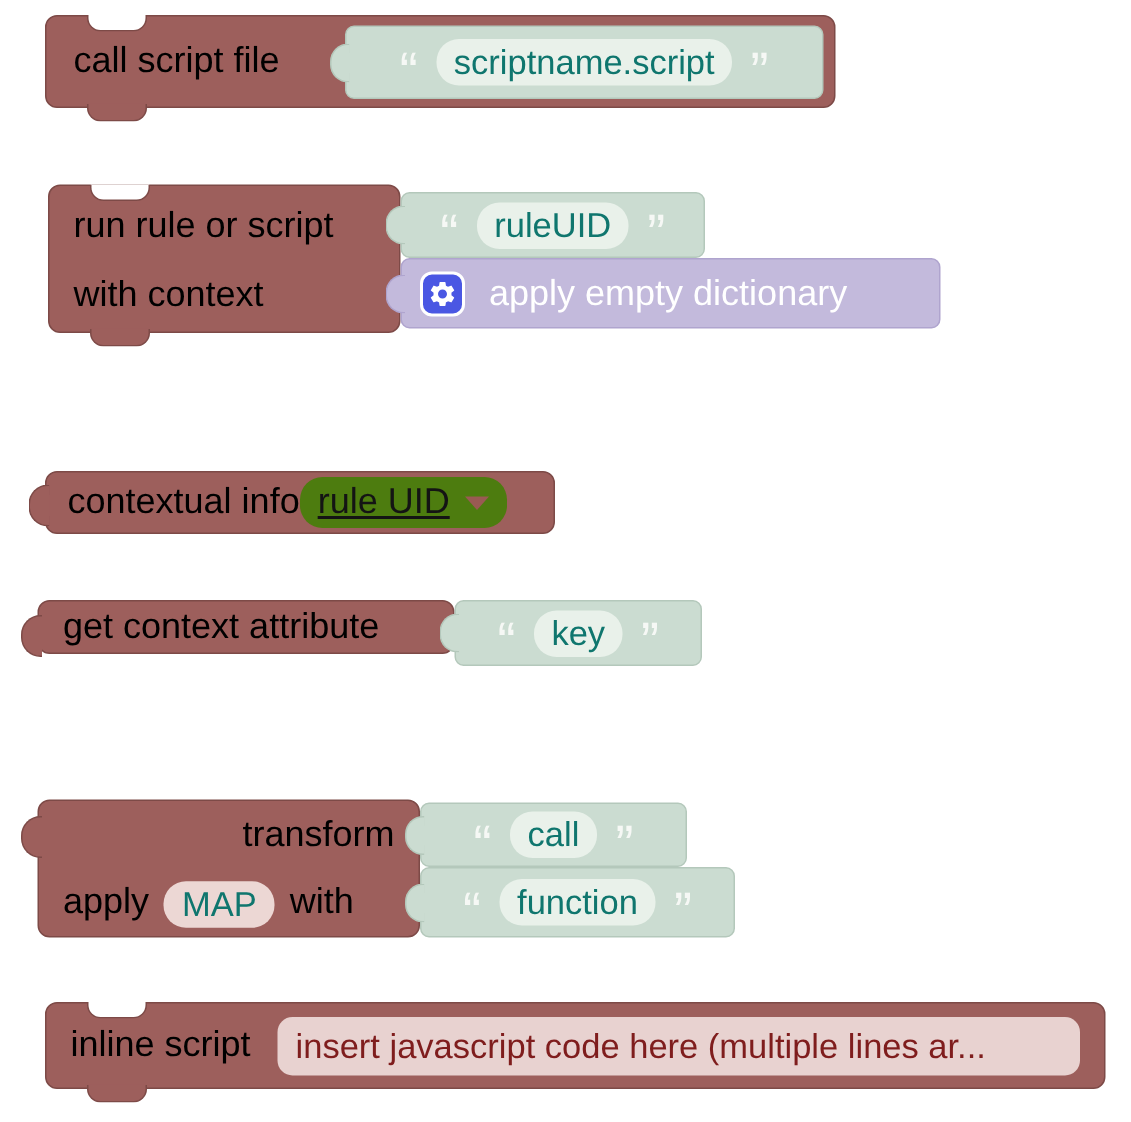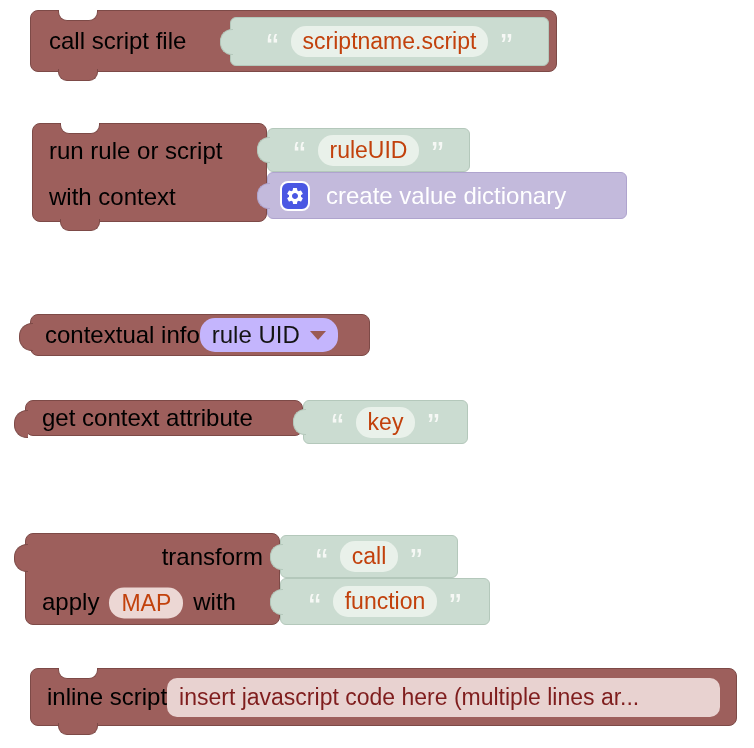--- a/index.html
+++ b/index.html
@@ -20,26 +20,26 @@
   .plug{position:absolute;left:-11px;top:50%;transform:translateY(-50%);
         width:12px;height:24px;border-radius:12px 0 0 12px;}
   .plug.green-fill{background:#cbdcd1;border:1px solid #b4c8bb;border-right:none;}
   .plug.lav-fill{background:#c3badc;border:1px solid #afa4ce;border-right:none;}
   .label{color:#000000;font-size:24px;white-space:nowrap;}
   .abs{position:absolute;transform:translateY(-50%);}
   .row-flex{position:absolute;transform:translateY(-50%);display:flex;
             gap:10px;}
   .quote{color:#f6f8f5;font-size:36px;line-height:36px;display:inline-block;
          transform:translateY(6px);}
-  .pill{border-radius:15px;padding:2px 12px;font-size:23px;color:#c2410c;
+  .pill{border-radius:15px;padding:2px 12px;font-size:23px;color:#0f766e;
         white-space:nowrap;cursor:text;}
   .pill-green{background:#e9f1ea;}
   .pill-pink{background:#ecd7d4;}
-  .dropdown{display:inline-flex;align-items:center;gap:10px;background:#c4b5fd;
-            border-radius:15px;padding:3px 12px;font-size:24px;color:#141414;cursor:pointer;}
+  .dropdown{display:inline-flex;align-items:center;gap:10px;background:#4d7c0f;
+            border-radius:15px;padding:3px 12px;font-size:24px;color:#141414;cursor:pointer;text-decoration:underline;}
   .caret{width:0;height:0;border-left:8px solid transparent;
          border-right:8px solid transparent;border-top:9px solid #9a5a53;}
   .gear{width:30px;height:30px;min-width:30px;border-radius:8px;background:#4a57e3;
         border:2px solid #ffffff;display:flex;align-items:center;justify-content:center;
         box-sizing:border-box;cursor:pointer;}
   .lav-text{color:#ffffff;font-size:24px;white-space:nowrap;}
   .script-field{background:#e8d2d0;border-radius:10px;padding:6px 12px;font-size:23px;
                 color:#7f1d1d;white-space:nowrap;overflow:hidden;flex:1;cursor:text;}
 </style>
 </head>
@@ -71,21 +71,21 @@
     <span class="pill pill-green">ruleUID</span>
     <span class="quote">”</span>
   </div>
   <div class="vblock lavender left" style="left:267px;top:172px;width:360px;height:47px;gap:16px">
     <div class="plug lav-fill"></div>
     <span class="gear">
       <svg width="20" height="20" viewBox="0 0 24 24" fill="#ffffff">
         <path d="M19.14 12.94c.04-.3.06-.61.06-.94 0-.32-.02-.64-.07-.94l2.03-1.58a.49.49 0 0 0 .12-.61l-1.92-3.32a.49.49 0 0 0-.59-.22l-2.39.96c-.5-.38-1.03-.7-1.62-.94l-.36-2.54a.48.48 0 0 0-.48-.41h-3.84c-.24 0-.43.17-.47.41l-.36 2.54c-.59.24-1.13.57-1.62.94l-2.39-.96a.49.49 0 0 0-.59.22L2.74 8.87c-.12.21-.08.47.12.61l2.03 1.58c-.05.3-.09.63-.09.94s.02.64.07.94l-2.03 1.58a.49.49 0 0 0-.12.61l1.92 3.32c.12.22.37.29.59.22l2.39-.96c.5.38 1.03.7 1.62.94l.36 2.54c.05.24.24.41.48.41h3.84c.24 0 .44-.17.47-.41l.36-2.54c.59-.24 1.13-.56 1.62-.94l2.39.96c.22.08.47 0 .59-.22l1.92-3.32c.12-.22.07-.47-.12-.61l-2.01-1.58zM12 15.6c-1.98 0-3.6-1.62-3.6-3.6s1.62-3.6 3.6-3.6 3.6 1.62 3.6 3.6-1.62 3.6-3.6 3.6z"></path>
       </svg>
     </span>
-    <span class="lav-text">create value dictionary</span>
+    <span class="lav-text">apply empty dictionary</span>
   </div>
 
   <div class="block maroon" style="left:30px;top:314px;width:340px;height:42px;display:flex;align-items:center;padding:0 14px">
     <div class="tab-out" style="top:8px"></div>
     <span class="label">contextual info</span>
     <span class="dropdown">
       <span>rule UID</span>
       <span class="caret"></span>
     </span>
   </div>
@@ -116,20 +116,20 @@
     <span class="pill pill-green">call</span>
     <span class="quote">”</span>
   </div>
   <div class="vblock green" style="left:280px;top:578px;width:210px;height:47px">
     <div class="plug green-fill"></div>
     <span class="quote">“</span>
     <span class="pill pill-green">function</span>
     <span class="quote">”</span>
   </div>
 
-  <div class="block maroon" style="left:30px;top:668px;width:707px;height:58px;display:flex;align-items:center;padding:0 16px">
+  <div class="block maroon" style="left:30px;top:668px;width:707px;height:58px;display:flex;align-items:center;gap:18px;padding:0 16px">
     <div class="notch-top" style="left:27px"></div>
     <div class="tab-bottom" style="left:27px"></div>
     <span class="label">inline script</span>
     <span class="script-field">insert javascript code here (multiple lines ar...</span>
   </div>
 
 </div>
 
 </body></html>

